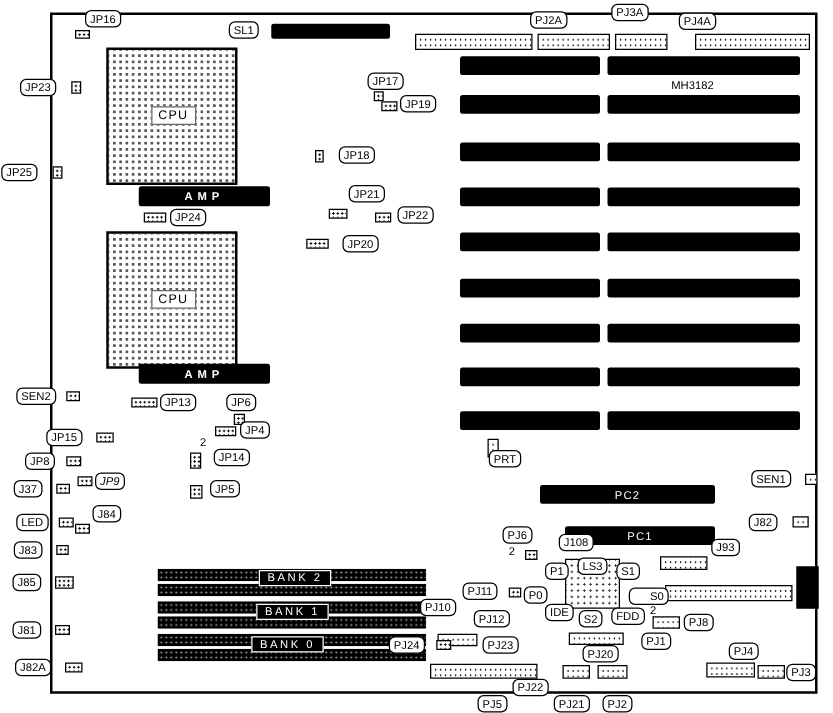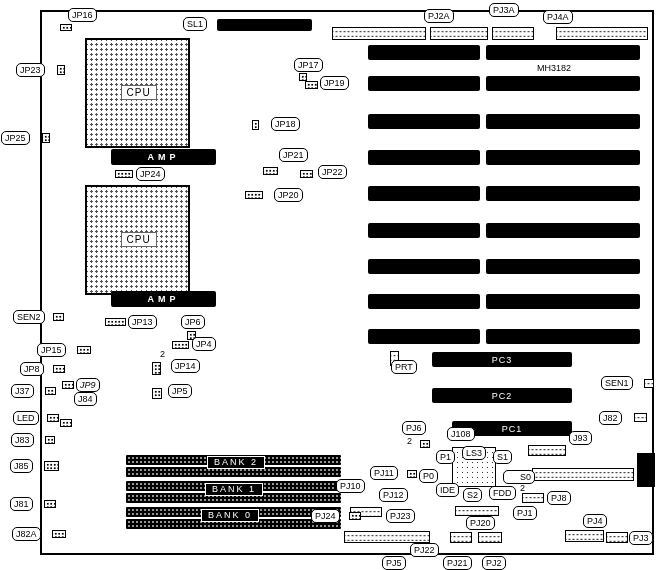--- a/index.html
+++ b/index.html
@@ -50,21 +50,20 @@
     <div class="bar" style="left: 368px; top: 186px; width: 112px; height: 15px;"></div>
     <div class="bar" style="left: 486px; top: 186px; width: 154px; height: 15px;"></div>
     <div class="bar" style="left: 368px; top: 223px; width: 112px; height: 15px;"></div>
     <div class="bar" style="left: 486px; top: 223px; width: 154px; height: 15px;"></div>
     <div class="bar" style="left: 368px; top: 259px; width: 112px; height: 15px;"></div>
     <div class="bar" style="left: 486px; top: 259px; width: 154px; height: 15px;"></div>
     <div class="bar" style="left: 368px; top: 294px; width: 112px; height: 15px;"></div>
     <div class="bar" style="left: 486px; top: 294px; width: 154px; height: 15px;"></div>
     <div class="bar" style="left: 368px; top: 329px; width: 112px; height: 15px;"></div>
     <div class="bar" style="left: 486px; top: 329px; width: 154px; height: 15px;"></div>
-    <div class="bar" style="left: 432px; top: 352px; width: 140px; height: 15px;">PC3</div>
     <div class="bar" style="left: 432px; top: 388px; width: 140px; height: 15px;">PC2</div>
     <div class="bar" style="left: 452px; top: 421px; width: 120px; height: 15px;">PC1</div>
     <div class="socket" style="left: 85px; top: 38px; width: 105px; height: 110px;"></div>
     <div class="socket-label" style="left: 120.5px; top: 85px;">CPU</div>
     <div class="socket" style="left: 85px; top: 185px; width: 105px; height: 110px;"></div>
     <div class="socket-label" style="left: 120.5px; top: 232px;">CPU</div>
     <div class="bar amp" style="left: 85px; top: 149px; width: 105px; height: 16px;">AMP</div>
     <div class="bar amp" style="left: 85px; top: 291px; width: 105px; height: 16px;">AMP</div>
     <div class="bank-bar" style="left: 126px; top: 455px; width: 215px; height: 10px;"></div>
     <div class="bank-bar" style="left: 126px; top: 467px; width: 215px; height: 10px;"></div>
@@ -145,21 +144,21 @@
     <div class="callout" style="left: 128px; top: 315px;">JP13</div>
     <div class="callout" style="left: 181px; top: 315px;">JP6</div>
     <div class="callout" style="left: 37px; top: 343px;">JP15</div>
     <div class="callout" style="left: 192px; top: 337px;">JP4</div>
     <div class="callout" style="left: 20px; top: 362px;">JP8</div>
     <div class="callout" style="left: 171px; top: 359px;">JP14</div>
     <div class="callout" style="left: 11px; top: 384px;">J37</div>
     <div class="callout" style="left: 76px; top: 378px; font-style: italic;">JP9</div>
     <div class="callout" style="left: 168px; top: 384px;">JP5</div>
     <div class="callout" style="left: 13px; top: 411px;">LED</div>
-    <div class="callout" style="left: 74px; top: 392px;">J84</div>
+    <div class="callout" style="left: 74px; top: 404px;">J84</div>
     <div class="callout" style="left: 11px; top: 433px;">J83</div>
     <div class="callout" style="left: 10px; top: 459px;">J85</div>
     <div class="callout" style="left: 10px; top: 497px;">J81</div>
     <div class="callout" style="left: 12px; top: 527px;">J82A</div>
     <div class="callout" style="left: 351px; top: 360px; margin-left: 40px;">PRT</div>
     <div class="callout" style="left: 601px; top: 376px;">SEN1</div>
     <div class="callout" style="left: 599px; top: 411px;">J82</div>
     <div class="callout" style="left: 569px; top: 421px; margin-top: 10px;">J93</div>
     <div class="callout" style="left: 402px; top: 421px;">PJ6</div>
     <div class="callout" style="left: 447px; top: 427px;">J108</div>

